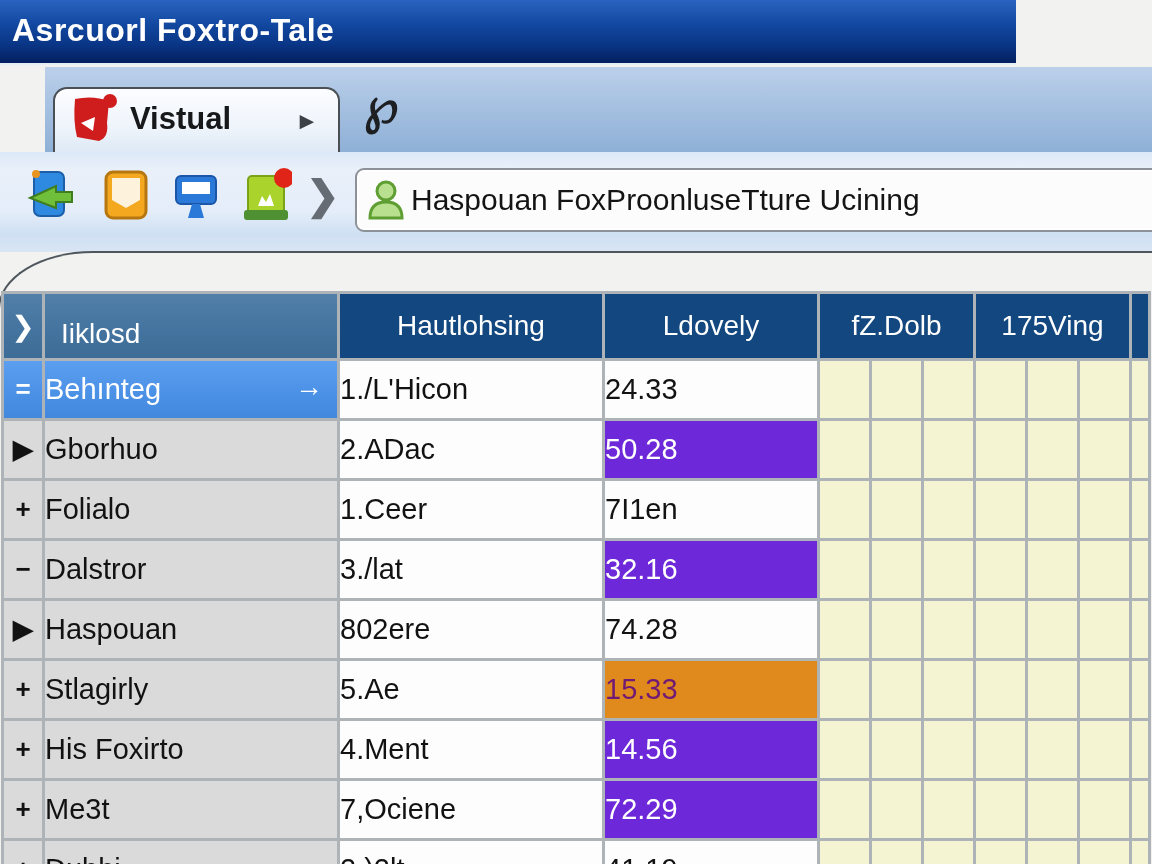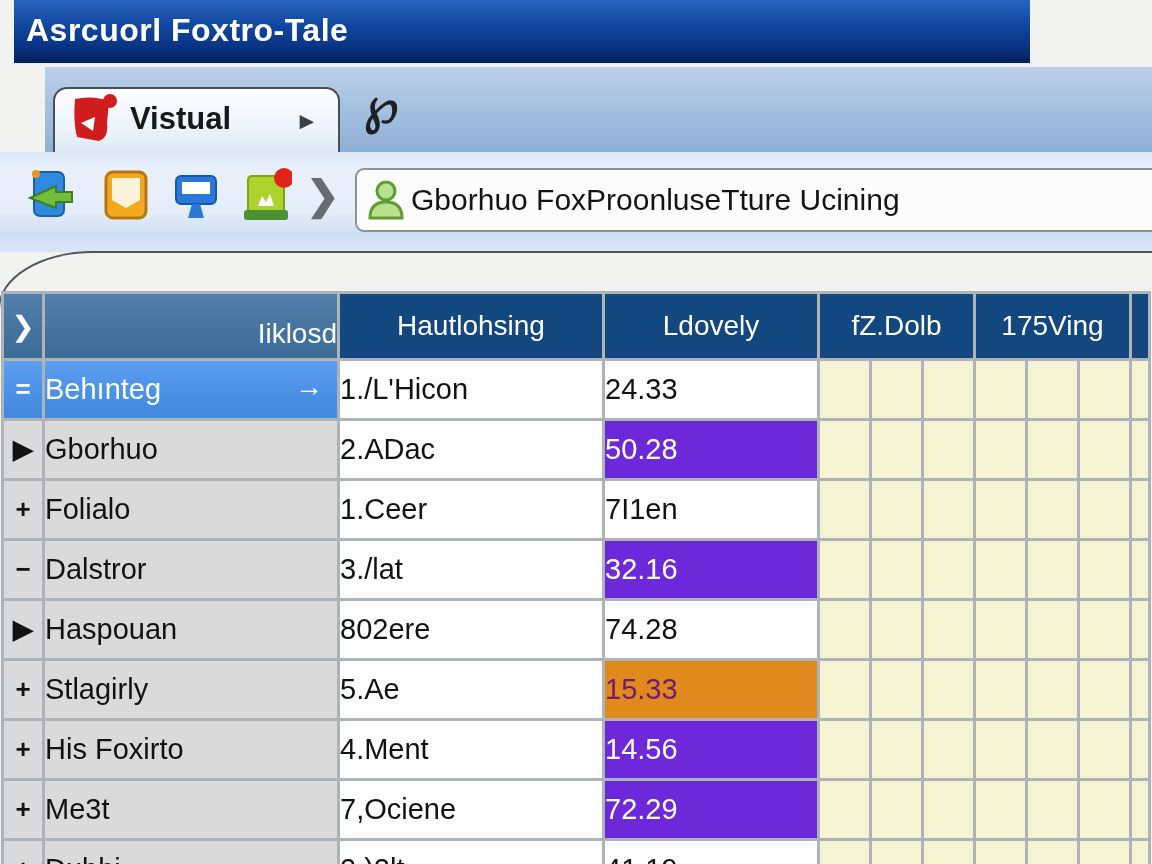--- a/index.html
+++ b/index.html
@@ -2,21 +2,21 @@
 <html><head>
 <meta charset="utf-8">
 <style>
   * { margin:0; padding:0; box-sizing:border-box; }
   html,body { width:1152px; height:864px; overflow:hidden;
     font-family:"Liberation Sans", sans-serif; background:#f2f3f1; }
 
   .stage { position:absolute; left:0; top:0; width:1152px; height:864px; overflow:hidden; }
 
   
-  .titlebar { position:absolute; left:14px; top:0; width:1016px; height:65px;
+  .titlebar { position:absolute; left:0; top:0; width:1016px; height:65px;
     background:linear-gradient(180deg,#2a63c0 0%, #11479f 40%, #0a3687 70%, #031f5e 100%);
     border-bottom:2px solid #e8eef5; }
   .titlebar-text { position:absolute; left:12px; top:12px; color:#ffffff;
     font-size:32px; font-weight:bold; letter-spacing:0.5px; }
 
   .tabstrip { position:absolute; left:0; top:67px; width:1152px; height:85px;
     background:linear-gradient(180deg,#bcd0ea 0%, #a6c1e1 45%, #8fb0d6 100%);margin-left:45px; }
 
   .tab { position:absolute; left:8px; top:20px; width:287px; height:66px;
     background:linear-gradient(180deg,#fcfdff 0%, #eef4fb 60%, #dde9f5 100%);
@@ -41,21 +41,21 @@
 
   
   .panel { position:absolute; left:-2px; top:251px; width:1158px; height:615px;
     background:#f2f3f1; border-top:2px solid #4e555c;
     border-left:2px solid #4e555c; border-top-left-radius:95px 58px; }
 
   
   table.grid { position:absolute; left:1px; top:291px; border-collapse:separate;
     border-spacing:3px; background:#aeb3b8; table-layout:fixed; }
   td, th { overflow:hidden; white-space:nowrap; }
-  th { height:64px; color:#ffffff; font-size:28px; font-weight:normal; text-align:right; padding:16px 0 0 16px; }
+  th { height:64px; color:#ffffff; font-size:28px; font-weight:normal; text-align:left; padding:16px 0 0 16px; }
   th.steel { background:linear-gradient(180deg,#517fa9 0%, #44749f 55%, #3d6c96 100%); }
   th.navy  { background:#12477f; text-align:center; padding:8px; }
   th.mk    { text-align:center; padding:0; }
   td { height:57px; font-size:29px; color:#121212; background:#fdfdfd; }
   td.mkc { background:#dadada; text-align:center; font-size:26px; font-weight:bold; }
   td.namec { background:#dadada; position:relative; }
   td.c2 { background:#fdfdfd; }
   td.c3 { background:#fdfdfd; text-align:left; }
   td.cream { background:#f5f4d2; }
   tr.sel td.mkc, tr.sel td.namec { background:linear-gradient(180deg,#5c9ff0 0%, #4a90e5 60%, #4289de 100%); color:#ffffff; }
@@ -107,21 +107,21 @@
       <path d="M18 38 L22 28 L26 34 L30 26 L34 38 Z" fill="#ffffff"></path>
       <circle cx="44" cy="10" r="10" fill="#e02518"></circle>
     </svg>
     <span class="chev" style="left:306px">❯</span>
 
     <div class="combo">
       <svg class="combo-icon" viewBox="0 0 38 40">
         <circle cx="19" cy="11" r="9" fill="#b8e08e" stroke="#5f9e33" stroke-width="3"></circle>
         <path d="M3 38 Q3 22 19 22 Q35 22 35 38 Z" fill="#b8e08e" stroke="#5f9e33" stroke-width="3"></path>
       </svg>
-      <span class="combo-text">Gborhuo FoxProonluseTture Ucining</span>
+      <span class="combo-text">Haspouan FoxProonluseTture Ucining</span>
     </div>
   </div>
 
   <div class="panel"></div>
 
   <table class="grid">
     <colgroup>
       <col style="width:38px">
         <col style="width:292px">
         <col style="width:262px">

